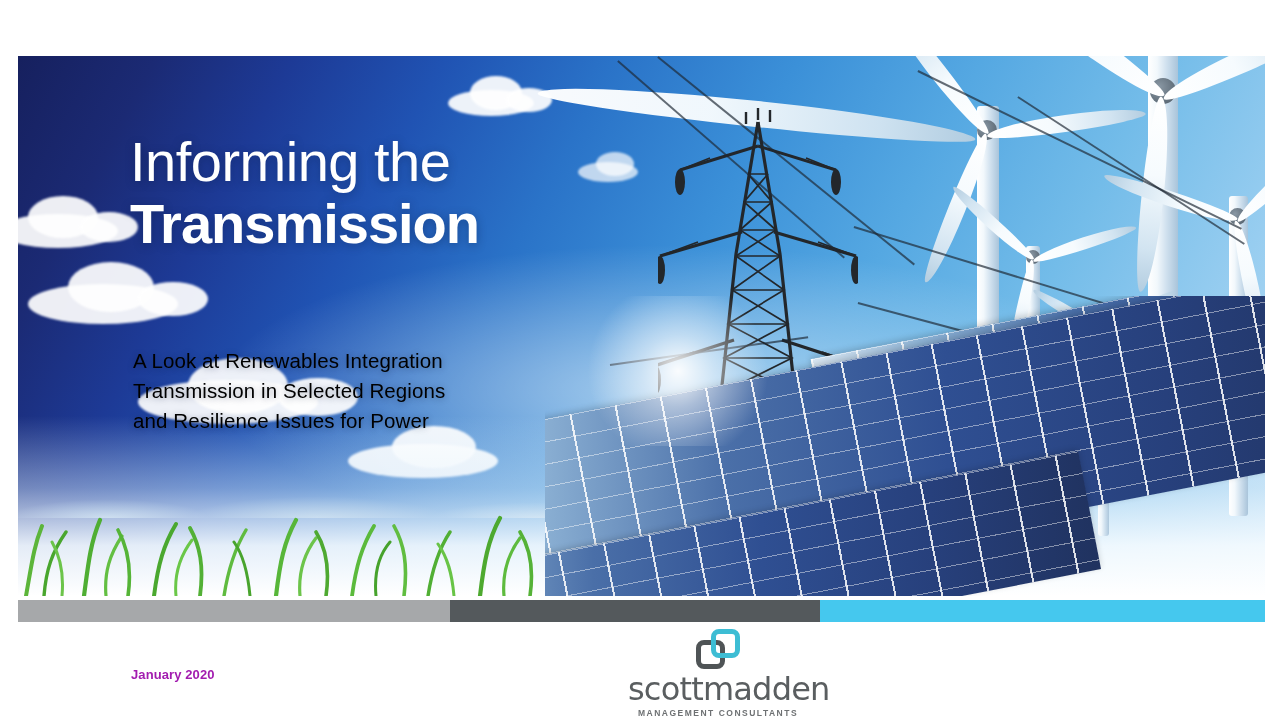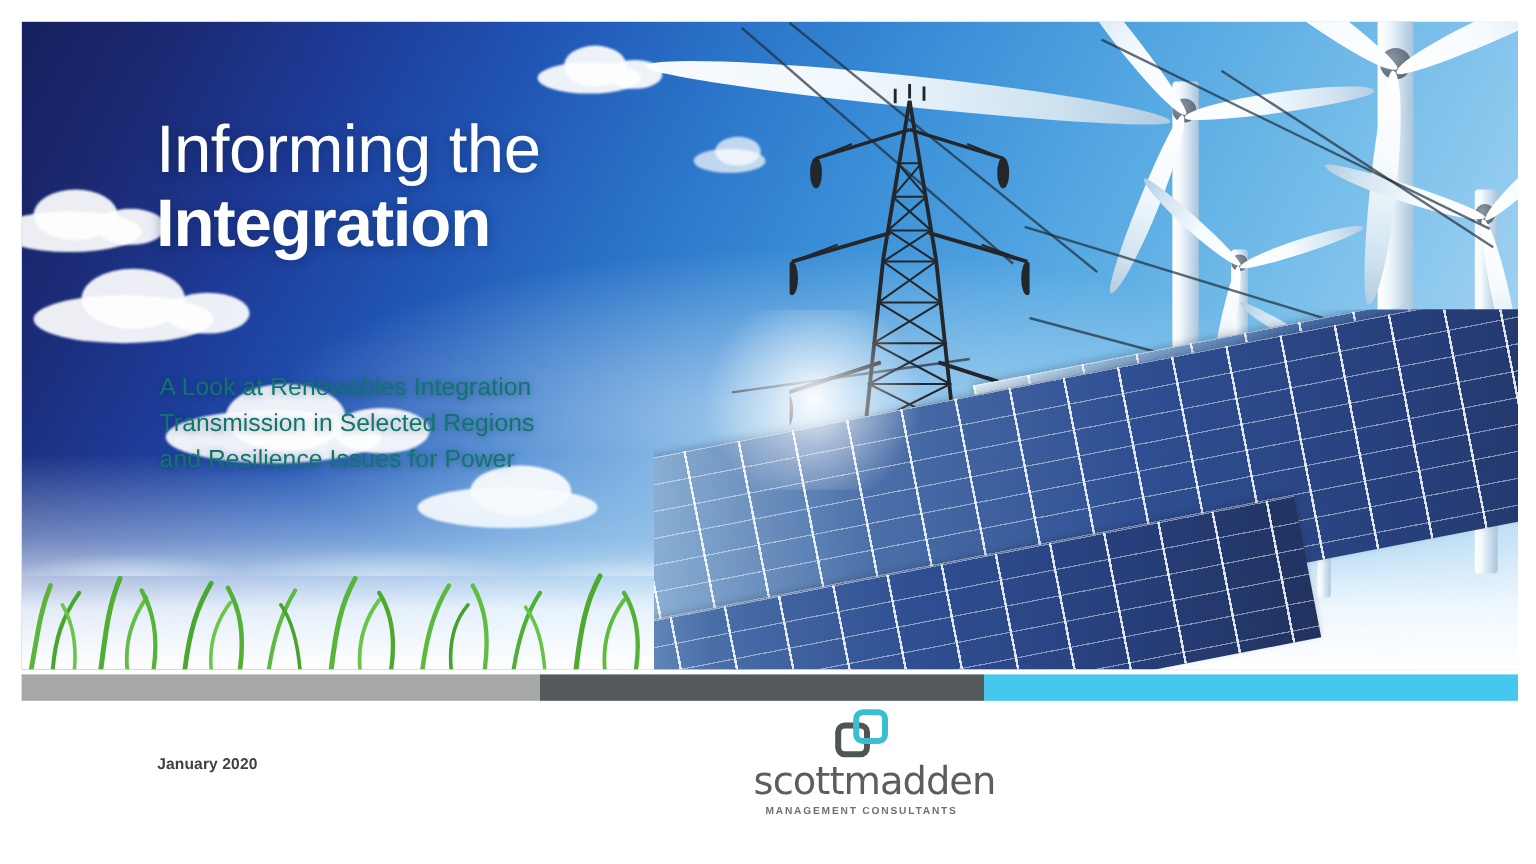--- a/index.html
+++ b/index.html
@@ -2,21 +2,21 @@
 <html><head>
 <meta charset="utf-8">
 <style>
   * { margin:0; padding:0; box-sizing:border-box; }
   html, body {
     width:1280px; height:720px;
     background:#ffffff;
     font-family:"Liberation Sans", sans-serif;
     overflow:hidden;
   }
-  .slide { position:relative; width:1280px; height:516px; background:#fff; }
+  .slide { position:relative; width:1280px; height:516px; background:#fff;margin-top:38px; }
 
   
   .hero {
     position:absolute; left:18px; top:18px;
     width:1247px; height:540px;
     overflow:hidden;
   }
   .sky {
     position:absolute; inset:0;
     background:
@@ -114,34 +114,34 @@
     font-size:56px; font-weight:300; color:#fff; line-height:1.0;
     letter-spacing:-0.5px; text-shadow:0 2px 10px rgba(10,25,60,0.35);
   }
   .t-line2, .t-line3 {
     font-size:56px; font-weight:700; color:#fff; line-height:1.07;
     letter-spacing:-1px; text-shadow:0 2px 10px rgba(10,25,60,0.35);
   }
   .t-line2 { margin-top:4px; }
   .subtitle {
     position:absolute; left:133px; top:308px; width:380px; z-index:30;
-    font-size:20.5px; font-weight:400; color:#0f766e; line-height:1.47;
+    font-size:20.5px; font-weight:400; color:#000000; line-height:1.47;
     letter-spacing:0.1px; text-shadow:0 1px 6px rgba(10,25,60,0.38);
   }
 
   
   .bar { position:absolute; top:562px; height:22px; }
   .bar-light { left:18px;  width:432px; background:#a6a8aa; }
   .bar-dark  { left:450px; width:370px; background:#54595c; }
   .bar-cyan  { left:820px; width:445px; background:#45c8ee; }
 
   
   .footer-date {
     position:absolute; left:131px; top:629px;
-    font-size:13px; font-weight:700; color:#404040; letter-spacing:0.1px;
+    font-size:13px; font-weight:700; color:#a21caf; letter-spacing:0.1px;
   }
   .logo-sm { position:absolute; left:628px; top:590px; width:180px; text-align:center; }
   .sm-mark { position:relative; width:52px; height:42px; margin:0 auto 3px; }
   .sm-sq { position:absolute; width:29px; height:29px; border-radius:8px; box-sizing:border-box; }
   .sm-sq-dark { left:4px;  top:12px; border:5px solid #4f5456; }
   .sm-sq-teal { left:19px; top:1px;  border:5px solid #3dbdd4; }
   .sm-word {
     font-size:32px; font-weight:400; color:#5a5e60;
     letter-spacing:-0.8px; line-height:1; font-family:"DejaVu Sans", sans-serif;
   }
@@ -327,21 +327,21 @@
     <div class="panels">
       <div class="panel-slab slab-b"></div>
       <div class="panel-slab slab-a"></div>
       <div class="panel-slab slab-c"></div>
       <div class="sun-glare"></div>
     </div>
   </div>
 
   <div class="title-block">
     <div class="t-line1">Informing the</div>
-    <div class="t-line2">Integration</div>
+    <div class="t-line2">Transmission</div>
   </div>
 
   <div class="subtitle">
     <div>A Look at Renewables Integration</div>
     <div>Transmission in Selected Regions</div>
     <div>and Resilience Issues for Power</div>
   </div>
 
   <div class="bar bar-light"></div>
   <div class="bar bar-dark"></div>

